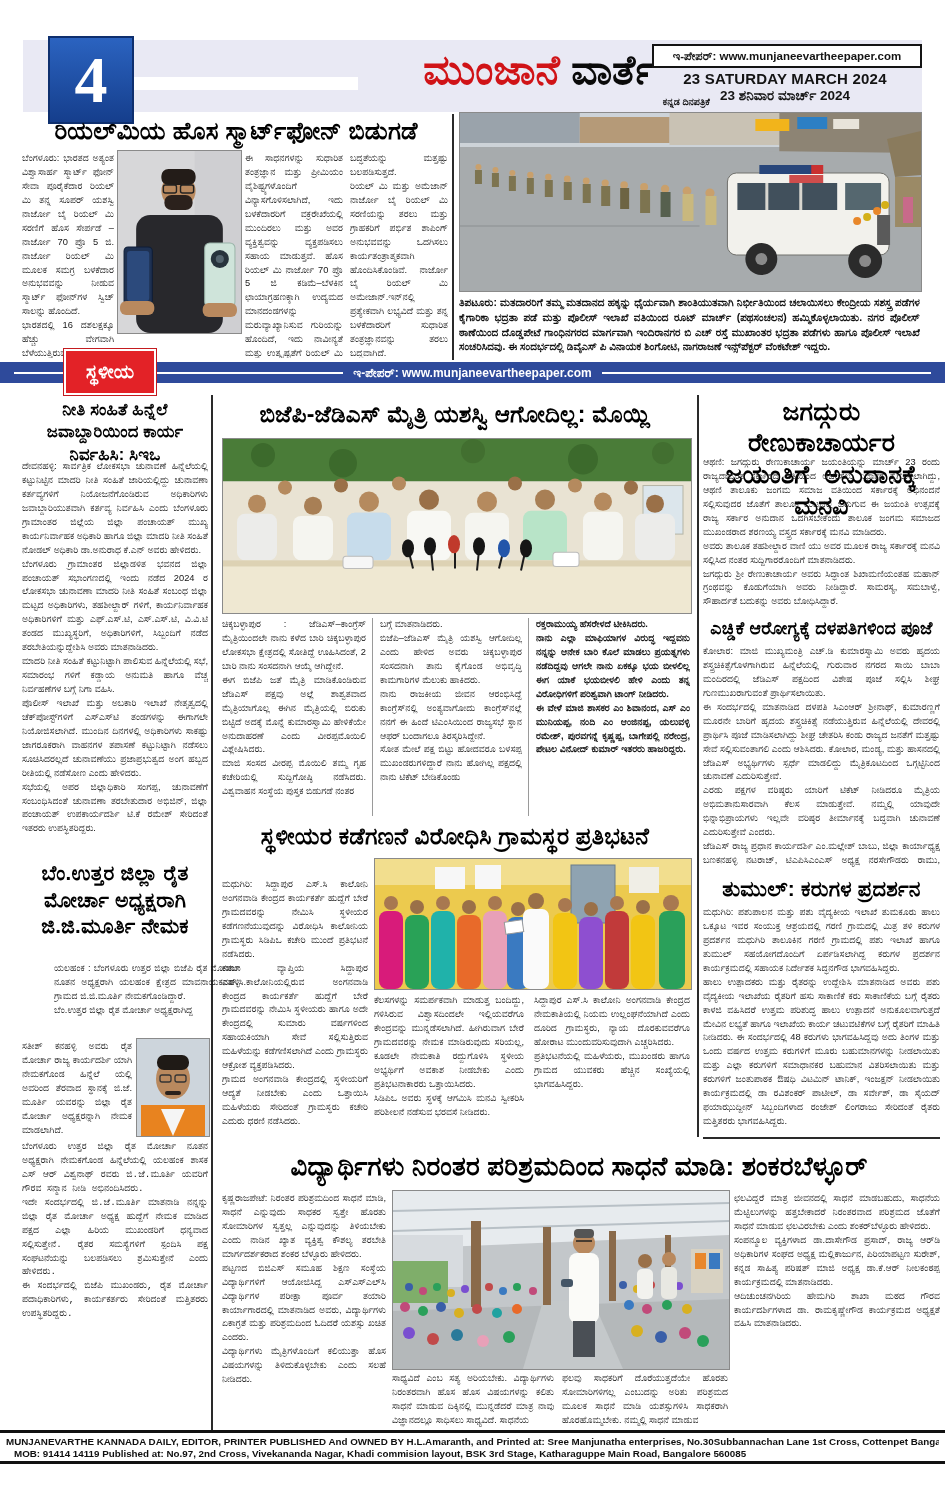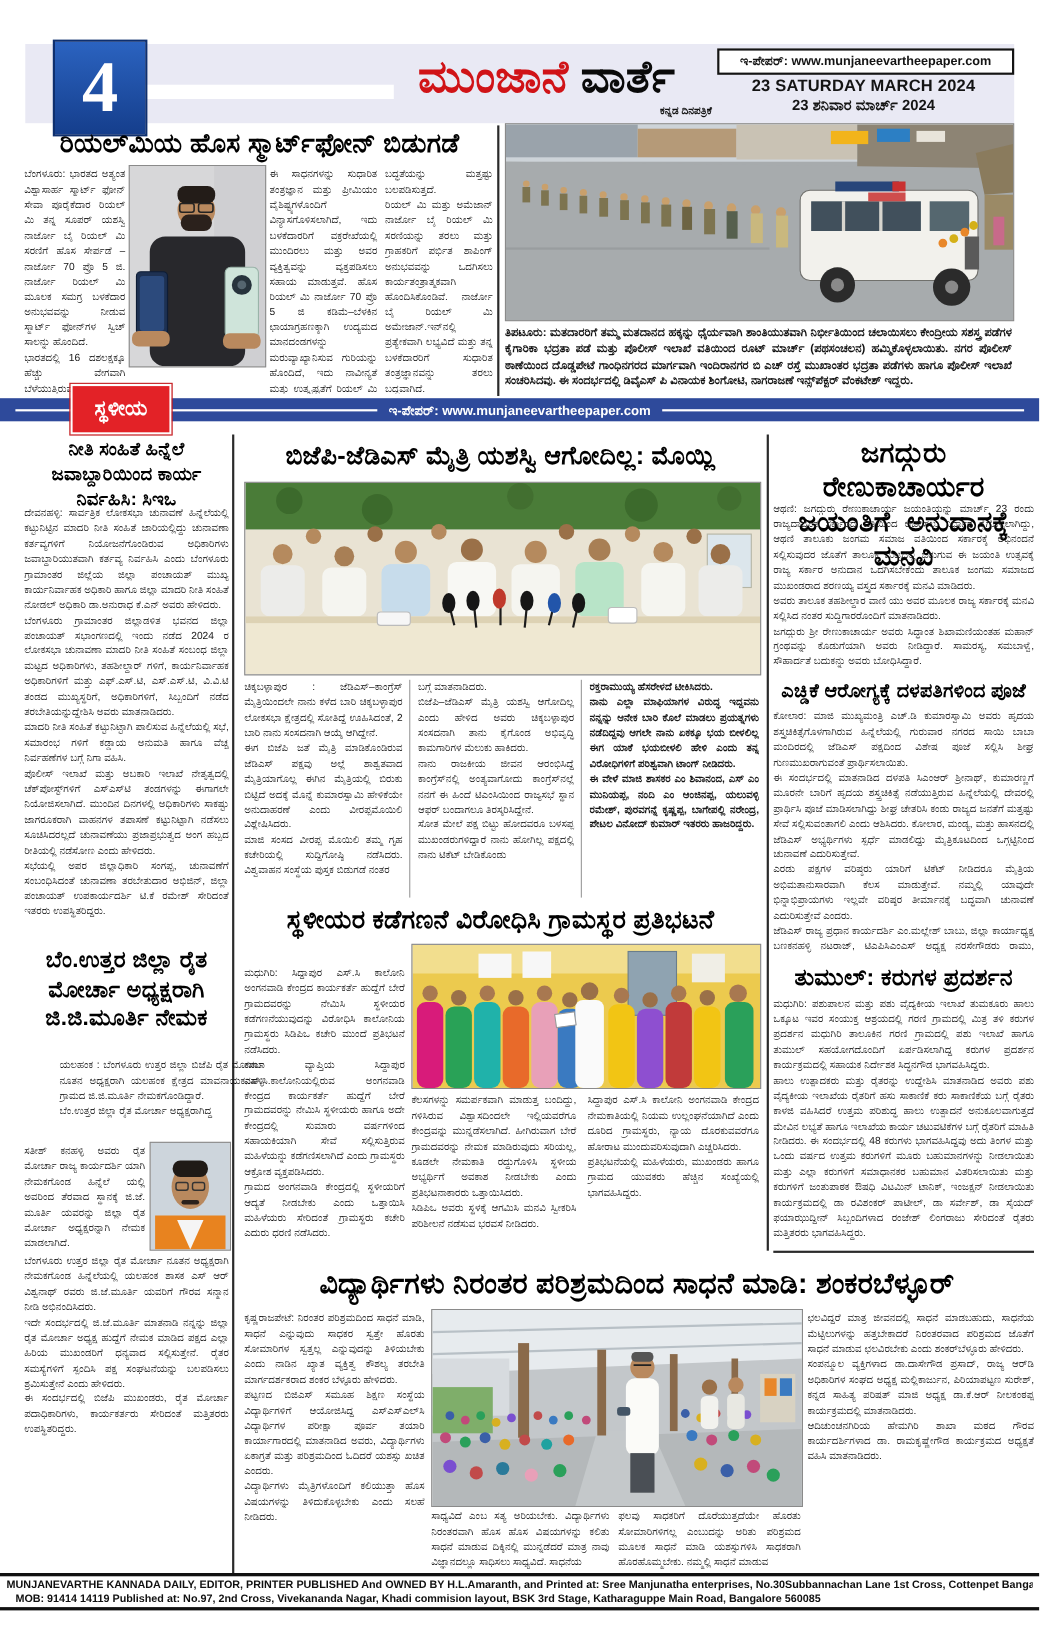--- a/index.html
+++ b/index.html
@@ -12,28 +12,28 @@
   .headline{font-weight:800;color:#000;text-align:center;line-height:1.25;letter-spacing:0.2px;}
   .rule-v{background:#2a2a2a;width:1.5px;}
   .rule-h{background:#2a2a2a;height:1.5px;}
   .photo{border:1px solid #8a8a8a;overflow:hidden;background:#ddd;}
   .photo svg{display:block;width:100%;height:100%;}
   
   .band{background:#e9e9f4;}
   .pagenum{background:linear-gradient(#2b63c0,#153e8c);border:2px solid #0e2f6e;color:#fff;
            display:flex;align-items:center;justify-content:center;
            font-family:"Liberation Serif","DejaVu Serif",serif;font-weight:bold;font-size:66px;}
-  .masthead{white-space:nowrap;font-weight:800;font-size:41px;line-height:1;}
+  .masthead{white-space:nowrap;font-weight:800;font-size:41px;line-height:1;text-align:center;}
   .masthead .red{color:#d01317;}
   .masthead .blk{color:#0a0a0a;}
   .epaper-box{background:#fff;border:2px solid #141414;display:flex;align-items:center;justify-content:center;
               font-weight:700;font-size:11.5px;}
   .date-en{font-weight:800;font-size:15px;text-align:center;letter-spacing:0.2px;}
   .date-kn{font-weight:800;font-size:13.5px;text-align:center;}
-  .sub-kn{font-weight:700;font-size:9.5px;text-align:left;color:#111;}
+  .sub-kn{font-weight:700;font-size:9.5px;text-align:right;color:#111;}
   
   .blueband{background:#2e4a9b;display:flex;align-items:center;gap:10px;padding:0 14px;box-sizing:border-box;}
   .blueband .line{flex:1;height:2px;background:#ffffff;}
   .blueband .txt{color:#ffffff;font-weight:700;font-size:12px;white-space:nowrap;}
   .redbox{background:#e32227;border:2.5px solid #ffffff;outline:1px solid #c41b1f;
           display:flex;align-items:center;justify-content:center;color:#fff;font-weight:800;font-size:19px;}
   .footer-line{font-size:9.8px;font-weight:600;color:#101010;white-space:nowrap;overflow:hidden;}
 </style>
 </head>
 <body>
@@ -206,21 +206,21 @@
       <rect width="72" height="97" fill="#cdd5dc"></rect>
       <rect x="4" y="66" width="64" height="31" fill="#e8831f"></rect>
       <polygon points="24,70 48,70 36,97" fill="#f5f5f5"></polygon>
       <ellipse cx="36" cy="40" rx="17" ry="20" fill="#b9895e"></ellipse>
       <rect x="20" y="16" width="32" height="15" rx="7" fill="#1f1a16"></rect>
       <rect x="23" y="36" width="11" height="7" rx="2" fill="none" stroke="#333" stroke-width="1.3"></rect>
       <rect x="38" y="36" width="11" height="7" rx="2" fill="none" stroke="#333" stroke-width="1.3"></rect>
       <rect x="28" y="52" width="16" height="4" rx="2" fill="#2a211c"></rect>
     </svg>
   </div>
-  <div class="abs body-text" style="left:22px;top:1140px;width:186px;height:286px;">ಬೆಂಗಳೂರು ಉತ್ತರ ಜಿಲ್ಲಾ ರೈತ ಮೋರ್ಚಾ ನೂತನ ಅಧ್ಯಕ್ಷರಾಗಿ ನೇಮಕಗೊಂಡ ಹಿನ್ನೆಲೆಯಲ್ಲಿ ಯಲಹಂಕ ಶಾಸಕ ಎಸ್ ಆರ್ ವಿಶ್ವನಾಥ್ ರವರು ಜಿ.ಜೆ.ಮೂರ್ತಿ ಯವರಿಗೆ ಗೌರವ ಸನ್ಮಾನ ನೀಡಿ ಅಭಿನಂದಿಸಿದರು.
+  <div class="abs body-text" style="left:22px;top:1140px;width:186px;height:286px;font-family:Liberation Mono, monospace;">ಬೆಂಗಳೂರು ಉತ್ತರ ಜಿಲ್ಲಾ ರೈತ ಮೋರ್ಚಾ ನೂತನ ಅಧ್ಯಕ್ಷರಾಗಿ ನೇಮಕಗೊಂಡ ಹಿನ್ನೆಲೆಯಲ್ಲಿ ಯಲಹಂಕ ಶಾಸಕ ಎಸ್ ಆರ್ ವಿಶ್ವನಾಥ್ ರವರು ಜಿ.ಜೆ.ಮೂರ್ತಿ ಯವರಿಗೆ ಗೌರವ ಸನ್ಮಾನ ನೀಡಿ ಅಭಿನಂದಿಸಿದರು.
 ಇದೇ ಸಂದರ್ಭದಲ್ಲಿ ಜಿ.ಜೆ.ಮೂರ್ತಿ ಮಾತನಾಡಿ ನನ್ನನ್ನು ಜಿಲ್ಲಾ ರೈತ ಮೋರ್ಚಾ ಅಧ್ಯಕ್ಷ ಹುದ್ದೆಗೆ ನೇಮಕ ಮಾಡಿದ ಪಕ್ಷದ ಎಲ್ಲಾ ಹಿರಿಯ ಮುಖಂಡರಿಗೆ ಧನ್ಯವಾದ ಸಲ್ಲಿಸುತ್ತೇನೆ. ರೈತರ ಸಮಸ್ಯೆಗಳಿಗೆ ಸ್ಪಂದಿಸಿ ಪಕ್ಷ ಸಂಘಟನೆಯನ್ನು ಬಲಪಡಿಸಲು ಶ್ರಮಿಸುತ್ತೇನೆ ಎಂದು ಹೇಳಿದರು.
 ಈ ಸಂದರ್ಭದಲ್ಲಿ ಬಿಜೆಪಿ ಮುಖಂಡರು, ರೈತ ಮೋರ್ಚಾ ಪದಾಧಿಕಾರಿಗಳು, ಕಾರ್ಯಕರ್ತರು ಸೇರಿದಂತೆ ಮತ್ತಿತರರು ಉಪಸ್ಥಿತರಿದ್ದರು.</div>
 
   <div class="abs headline" style="left:218px;top:400px;width:474px;font-size:23px;">ಬಿಜೆಪಿ-ಜೆಡಿಎಸ್ ಮೈತ್ರಿ ಯಶಸ್ವಿ ಆಗೋದಿಲ್ಲ: ಮೊಯ್ಲಿ</div>
   <div class="abs photo" style="left:222px;top:438px;width:468px;height:174px;">
     <svg viewBox="0 0 468 172" preserveAspectRatio="none">
       <rect width="468" height="42" fill="#4a7c38"></rect>
       <circle cx="40" cy="16" r="12" fill="#3c6a2c"></circle>
         <circle cx="120" cy="24" r="14" fill="#3c6a2c"></circle>
       <circle cx="250" cy="12" r="12" fill="#426f30"></circle>

